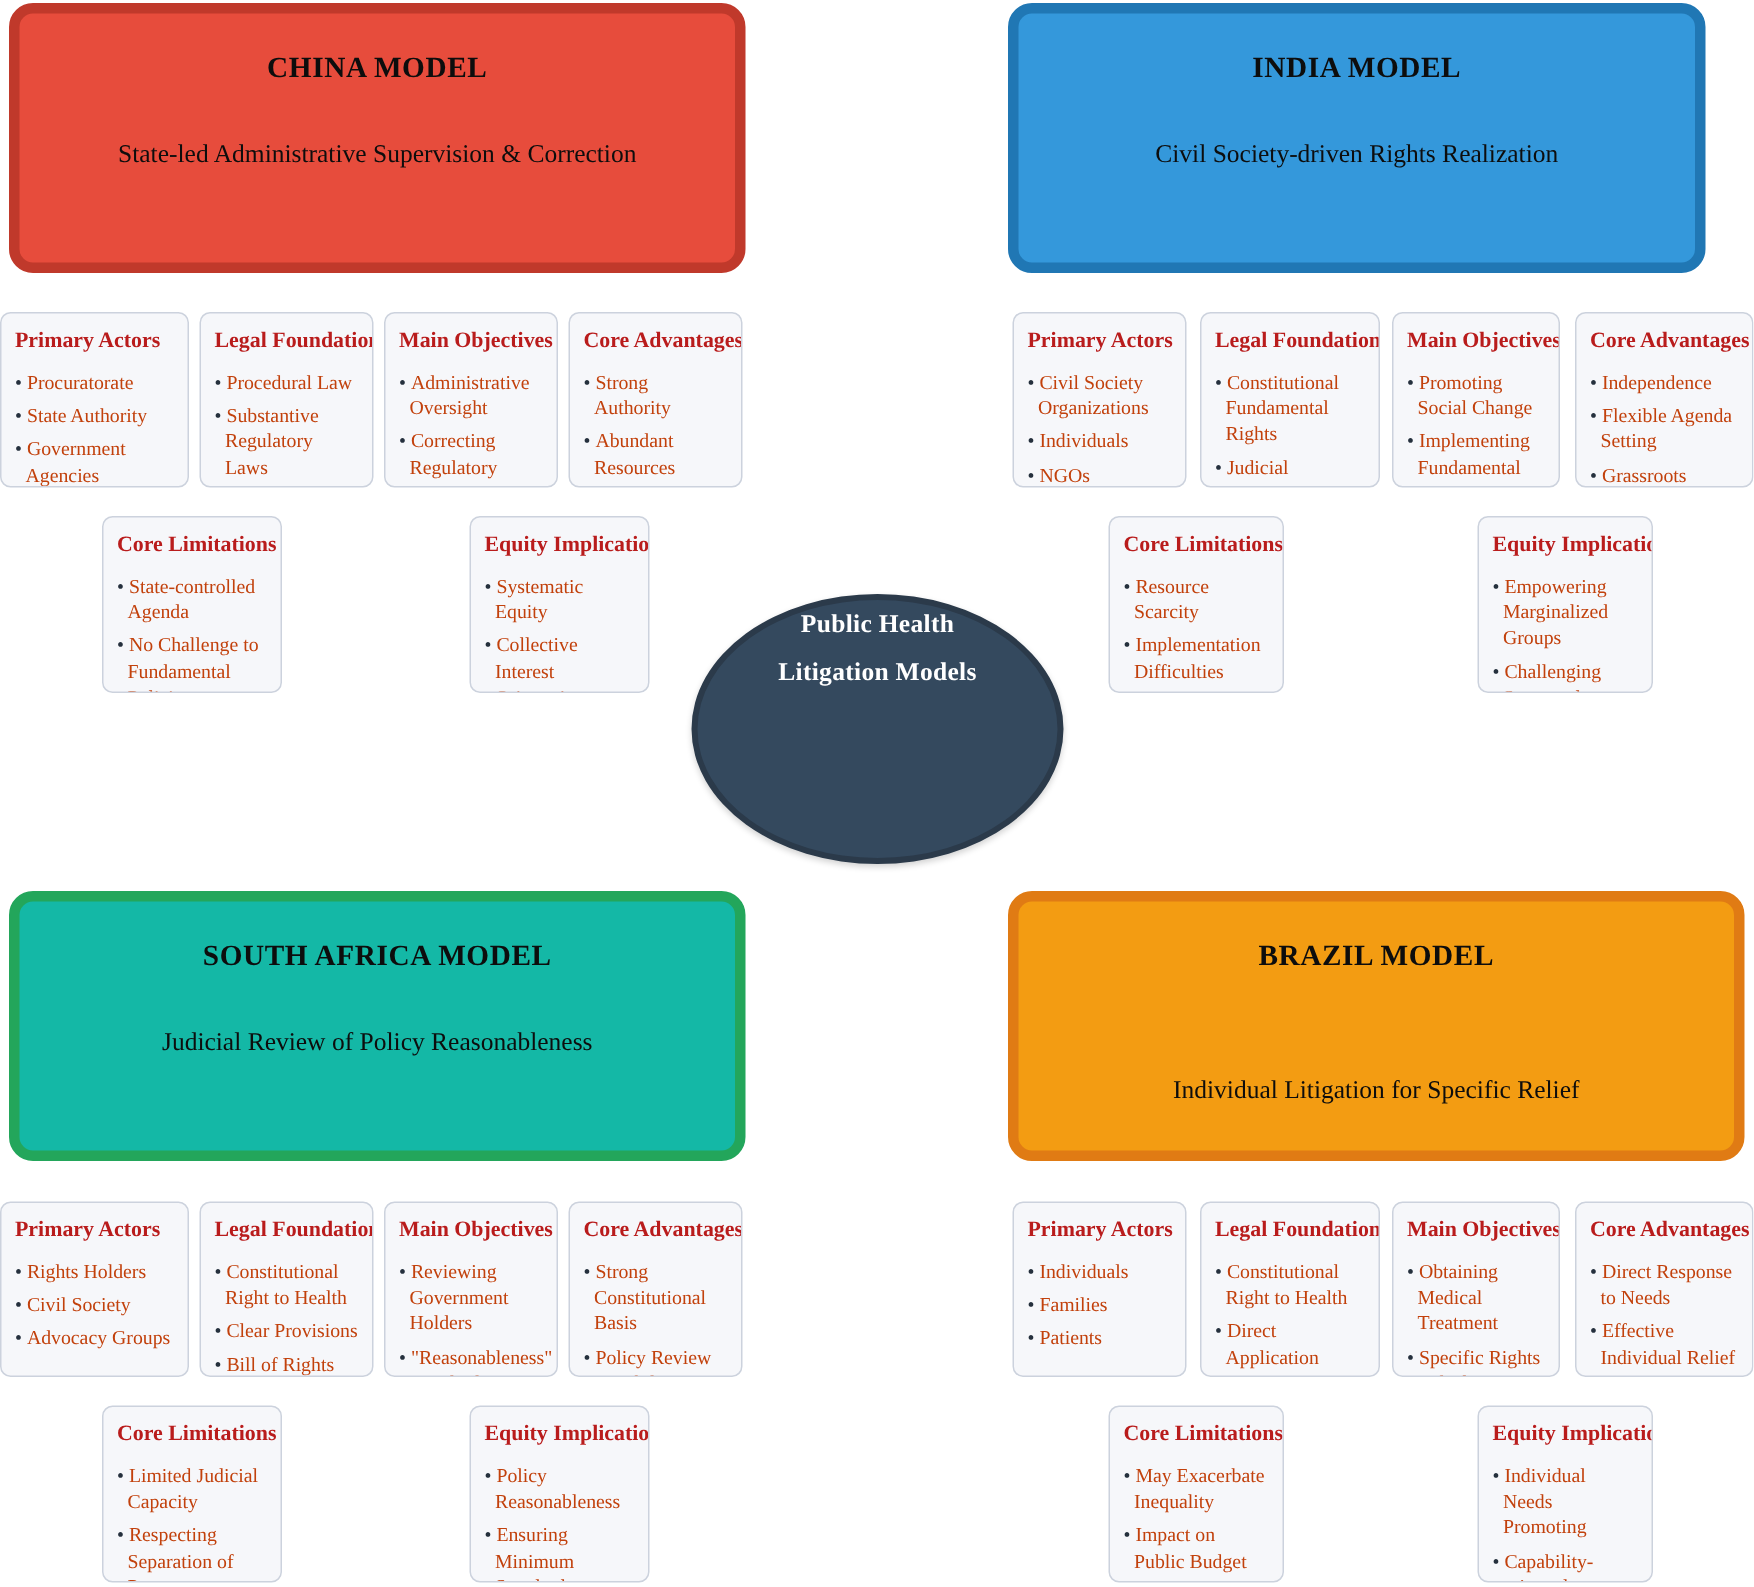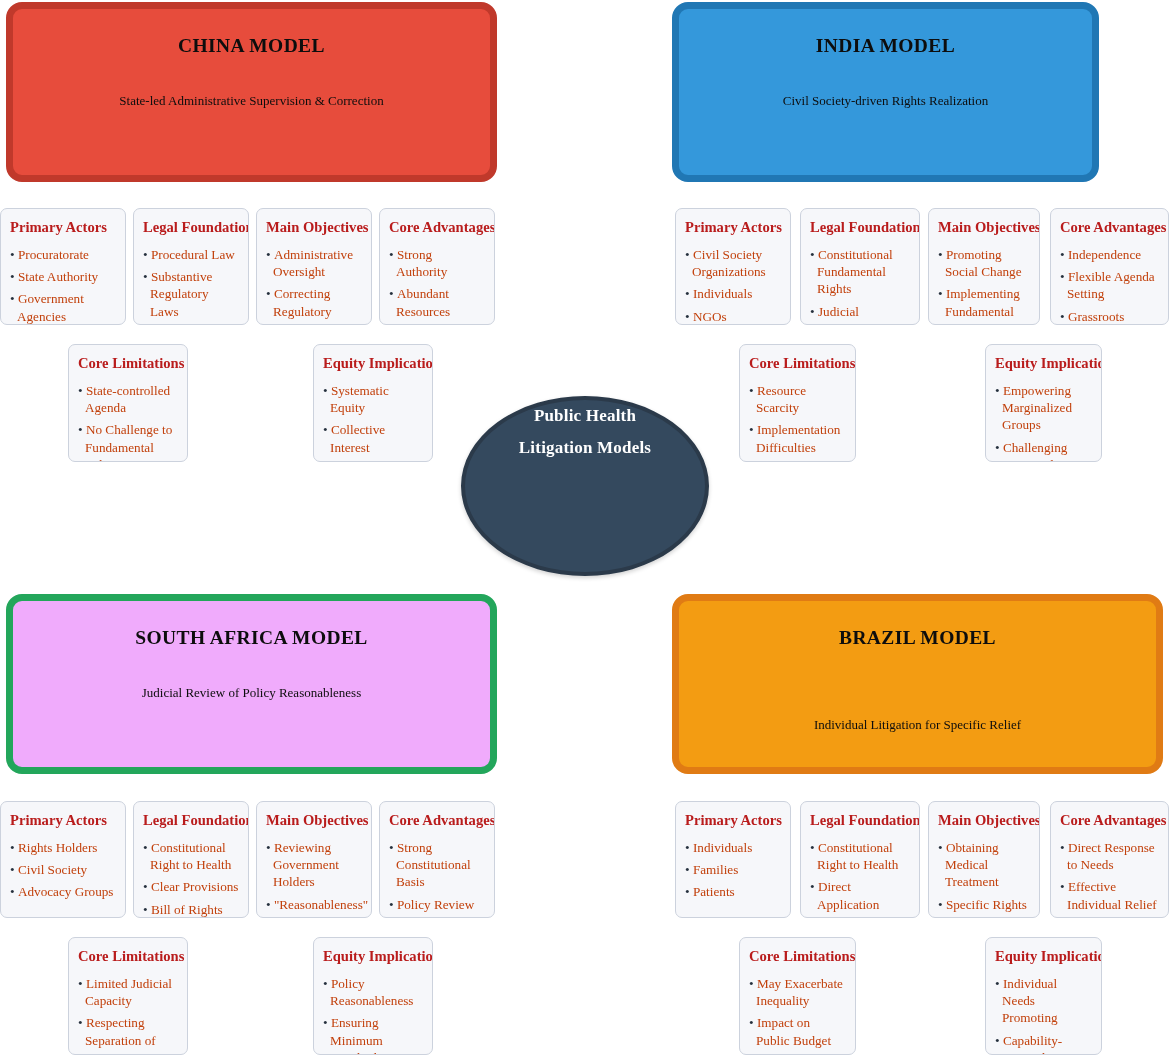--- a/index.html
+++ b/index.html
@@ -37,32 +37,32 @@
   }
   .model-banner .m-title {
     font-weight: bold;
     font-size: 19.5px;
     letter-spacing: 0.4px;
     color: #0d0d0d;
     text-align: center;
   }
   .model-banner .m-sub {
     margin-top: 36px;
-    font-size: 13px;
+    font-size: 17px;
     color: #0d0d0d;
     text-align: center;
   }
 
   #banner-china {
     left: 6px;   top: 2px;   width: 491px; height: 180px;
     background: #e74c3c;
     border: 7px solid #c0392b;
   }
   #banner-india {
-    left: 672px; top: 2px;   width: 427px; height: 180px;
+    left: 672px; top: 2px;   width: 465px; height: 180px;
     background: #3498db;
     border: 7px solid #2077b4;
   }
   #banner-southafrica {
     left: 6px;   top: 594px; width: 491px; height: 180px;
     background: #2ecc71;
     border: 7px solid #23a65b;
   }
   #banner-brazil {
     left: 672px; top: 594px; width: 491px; height: 180px;
@@ -259,21 +259,21 @@
         <li>Empowering Marginalized Groups</li>
         <li>Challenging Structural Inequity</li>
       </ul>
   </div>
 
   <div id="center-node" style="background: rgb(52, 73, 94);">
     <div class="cn-line">Public Health</div>
     <div class="cn-line">Litigation Models</div>
   </div>
 
-  <div class="model-banner" id="banner-southafrica" style="background: #f0abfc; border-color: rgb(35, 166, 91);">
+  <div class="model-banner" id="banner-southafrica" style="background: #14b8a6; border-color: rgb(35, 166, 91);">
     <div class="m-title">SOUTH AFRICA MODEL</div>
     <div class="m-sub">Judicial Review of Policy Reasonableness</div>
   </div>
 
   <div class="card row3 lc1">
     <div class="c-head">Primary Actors</div>
     <ul class="c-list">
         <li>Rights Holders</li>
         <li>Civil Society</li>
         <li>Advocacy Groups</li>

